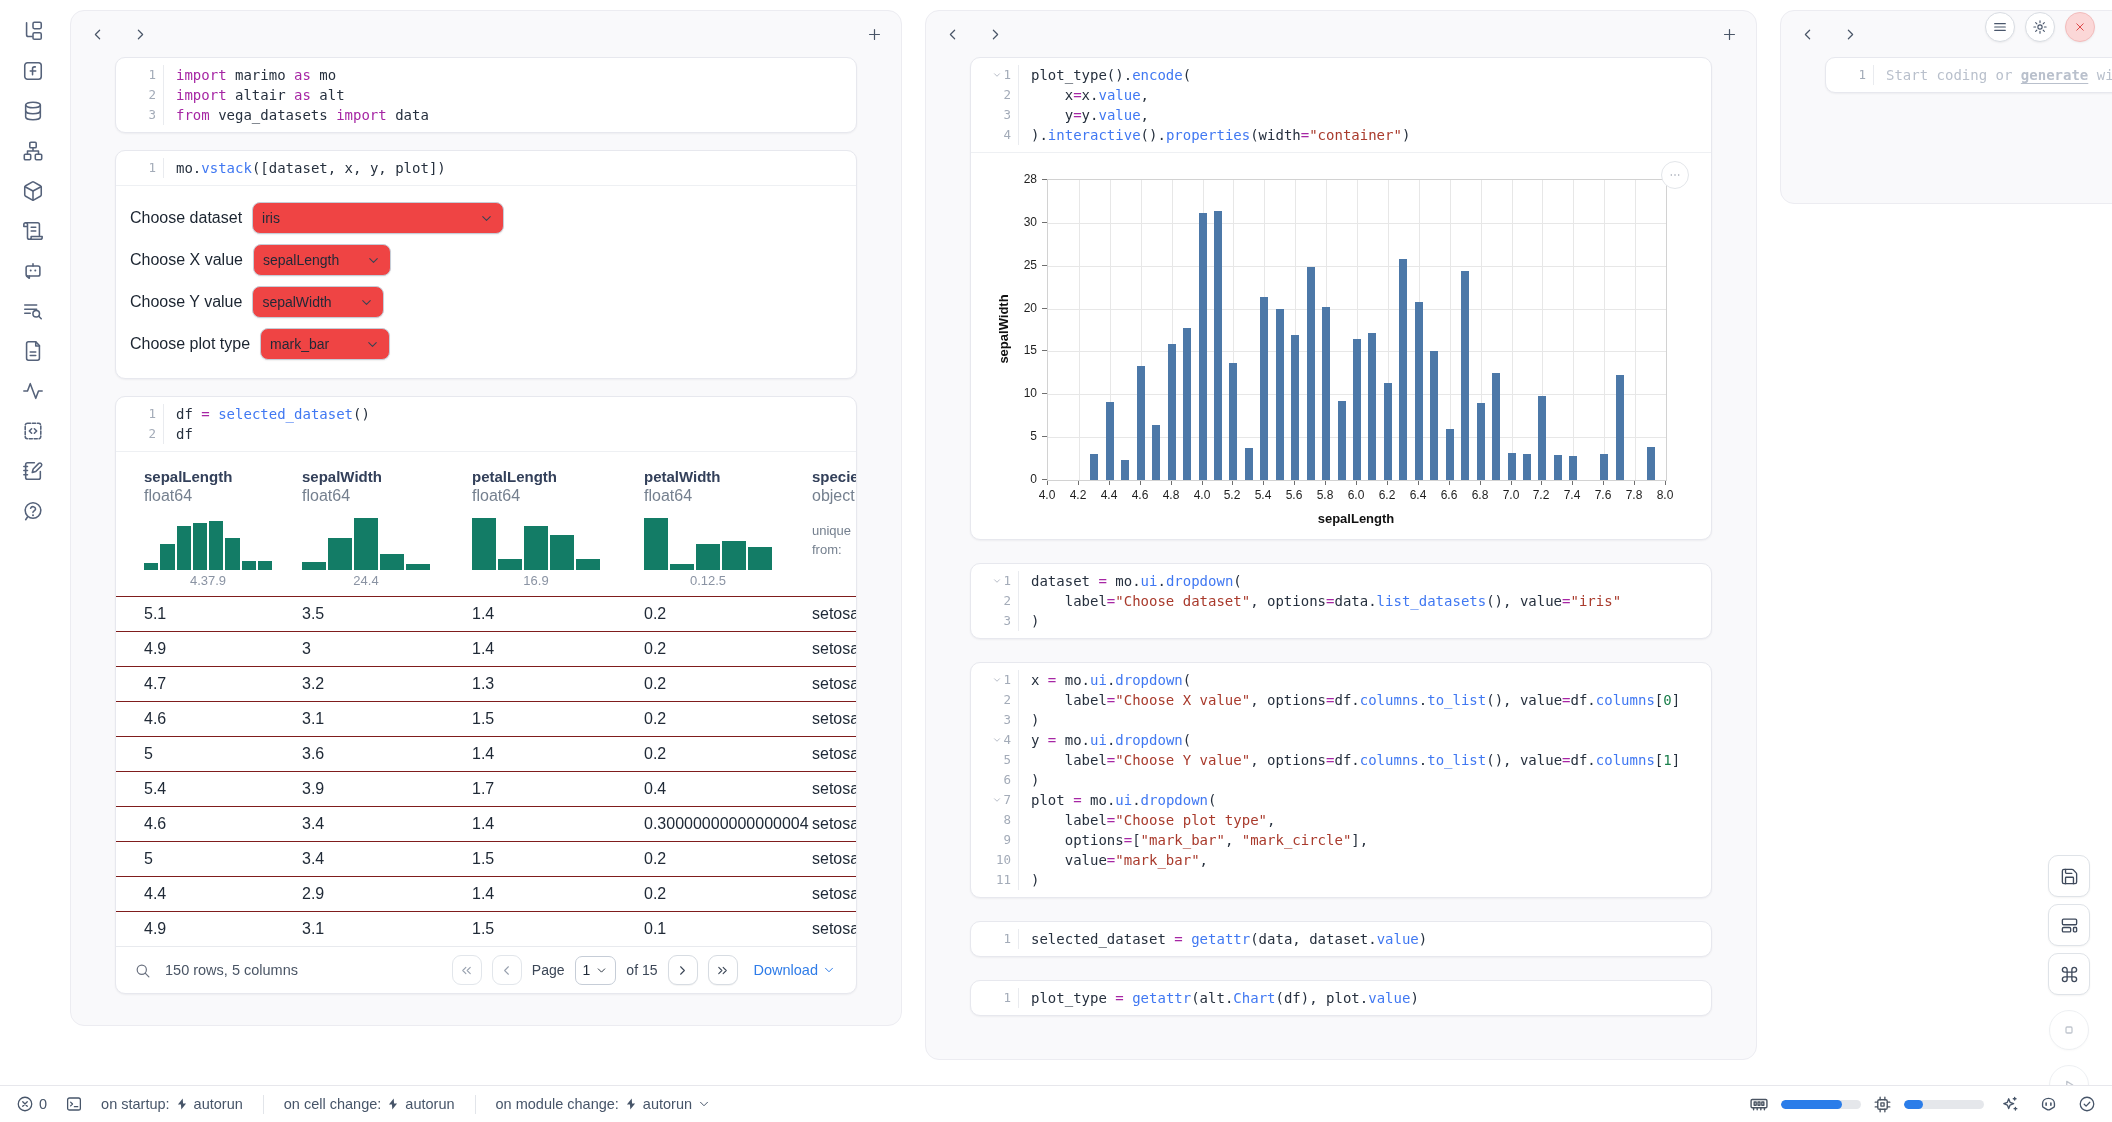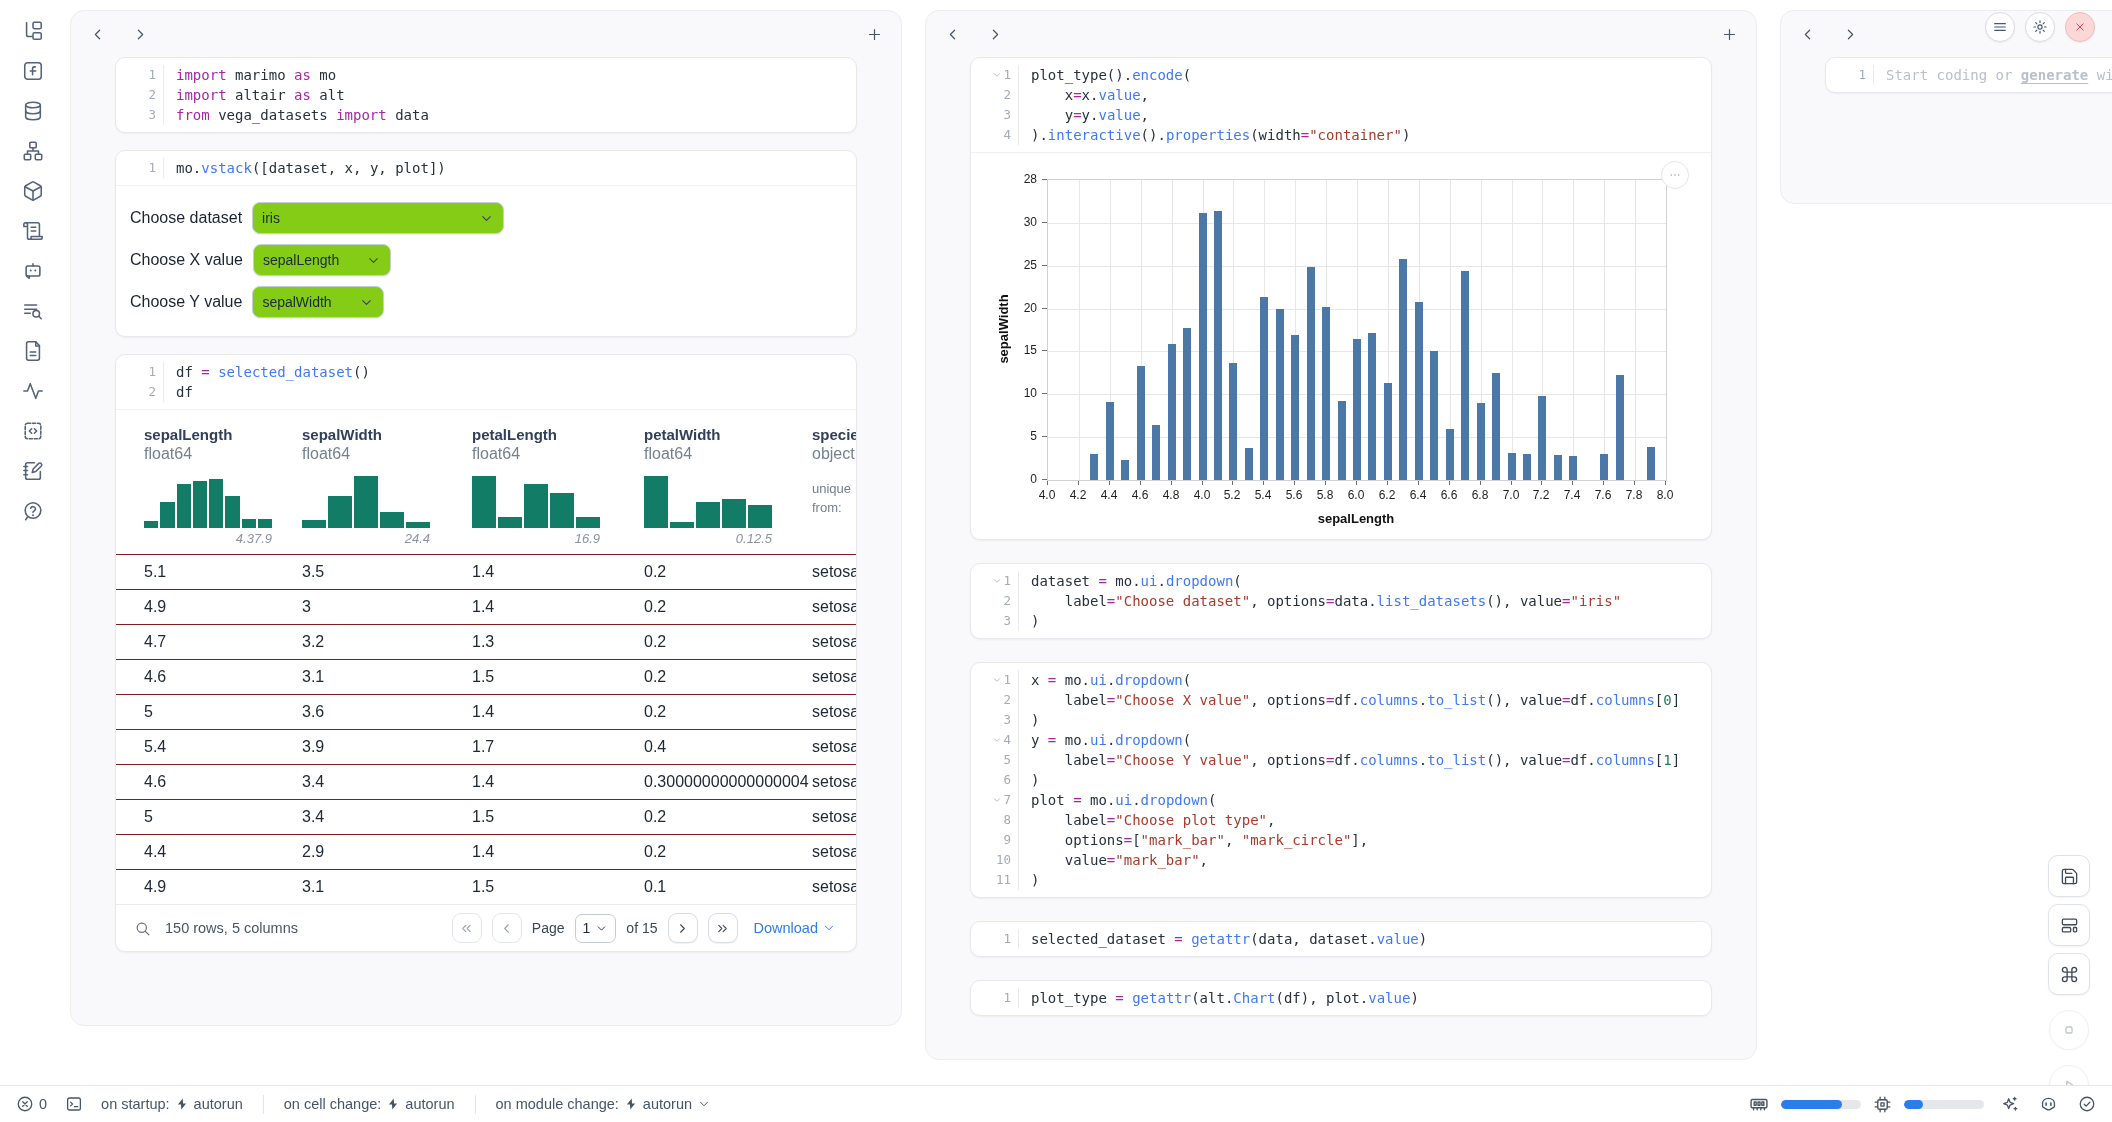--- a/index.html
+++ b/index.html
@@ -29,33 +29,33 @@
   .fold{color:#9aa2b1;display:inline-flex;margin-right:-2px}
   .ct{padding-left:12px;white-space:pre;color:#26303e;}
   .tk-k{color:#a626a4}.tk-f{color:#4078f2}.tk-s{color:#a93a2c}.tk-n{color:#1a7f4b}
   .out{border-top:1px solid #eef0f3;}
   
   .ctl{padding:16px 14px 14px;}
   .ctl-row{display:flex;align-items:center;gap:10px;margin:0 0 10px;}
   .ctl-row:last-child{margin-bottom:4px}
   .ctl-label{font-size:16px;color:#1b2430;}
   .select{display:inline-flex;align-items:center;justify-content:space-between;gap:8px;height:30px;
-          border:1px solid #c6cdd7;border-radius:8px;background:#84cc16;padding:0 9px;font-size:14px;color:#1f2937;
+          border:1px solid #c6cdd7;border-radius:8px;background:#ef4444;padding:0 9px;font-size:14px;color:#1f2937;
           box-shadow:0 1px 1.5px rgba(0,0,0,.06);cursor:pointer;}
   .select .chev{color:#394353}
   
   .dtwrap{padding:6px 0 0 0;}
   .dt-head,.dt-row{display:grid;grid-template-columns:158px 170px 172px 168px 1fr;padding-left:28px;}
   .dt-head{padding-top:10px;padding-bottom:8px;}
   .dt-col{overflow:hidden;padding-right:14px;}
   .dt-name{font-weight:bold;font-size:15px;color:#33405a;white-space:nowrap;}
   .dt-type{font-size:16px;color:#75808f;margin-top:2px;white-space:nowrap;}
   .hist{display:flex;align-items:flex-end;gap:2px;height:52px;margin-top:13px;width:128px;}
   .hist i{flex:1;background:#137c66;display:block;}
-  .hist-range{display:flex;justify-content:flex-end;width:128px;font-size:13px;color:#8a93a3;margin-top:3px;font-style:italic;}
+  .hist-range{display:flex;justify-content:center;width:128px;font-size:13px;color:#8a93a3;margin-top:3px;}
   .dt-meta{font-size:13px;color:#75808f;margin-top:16px;white-space:nowrap;line-height:19px;}
   .dt-row{border-top:1px solid #7f1d1d;height:34px;align-items:center;font-size:16px;color:#202a37;}
   .dt-cell{overflow:hidden;white-space:nowrap;padding-right:10px;}
   .dt-foot{border-top:1px solid #e8eaee;height:46px;display:flex;align-items:center;padding:0 14px;gap:10px;}
   .dt-sum{font-size:14.5px;color:#4a5565;}
   .dt-foot .sp{flex:1}
   .pgbtn{width:30px;height:30px;border:1px solid #d7dce2;border-radius:9px;background:#fff;color:#3b4656;
          display:inline-flex;align-items:center;justify-content:center;cursor:pointer;box-shadow:0 1px 1px rgba(0,0,0,.05);}
   .pgbtn.dim{color:#97a0ae;border-color:#e2e6eb;box-shadow:none;}
   .pg-label{font-size:14px;color:#3c4757;}
@@ -231,20 +231,31 @@
                   <svg width="15" height="15" viewBox="0 0 24 24" fill="none" stroke="currentColor" stroke-width="1.7" stroke-linecap="round" stroke-linejoin="round">
                     <path d="M6 9l6 6 6-6"></path>
                   </svg>
                 </span>
               </span>
             </div>
             <div class="ctl-row">
               <span class="ctl-label">Choose Y value</span>
               <span class="select" style="width: 112px;">
                 <span>sepalWidth</span>
+                <span class="chev">
+                  <svg width="15" height="15" viewBox="0 0 24 24" fill="none" stroke="currentColor" stroke-width="1.7" stroke-linecap="round" stroke-linejoin="round">
+                    <path d="M6 9l6 6 6-6"></path>
+                  </svg>
+                </span>
+              </span>
+            </div>
+            <div class="ctl-row">
+              <span class="ctl-label">Choose plot type</span>
+              <span class="select" style="width: 110px;">
+                <span>mark_bar</span>
                 <span class="chev">
                   <svg width="15" height="15" viewBox="0 0 24 24" fill="none" stroke="currentColor" stroke-width="1.7" stroke-linecap="round" stroke-linejoin="round">
                     <path d="M6 9l6 6 6-6"></path>
                   </svg>
                 </span>
               </span>
             </div>
           </div>
       </div>
       <div class="cell">

